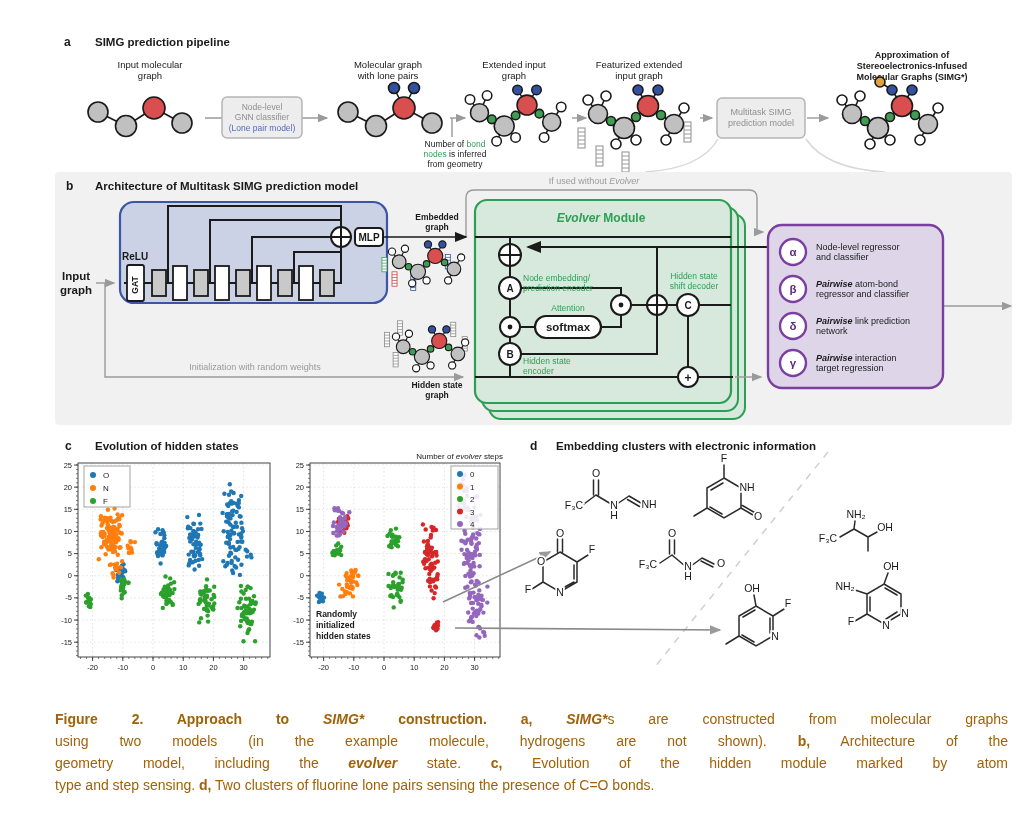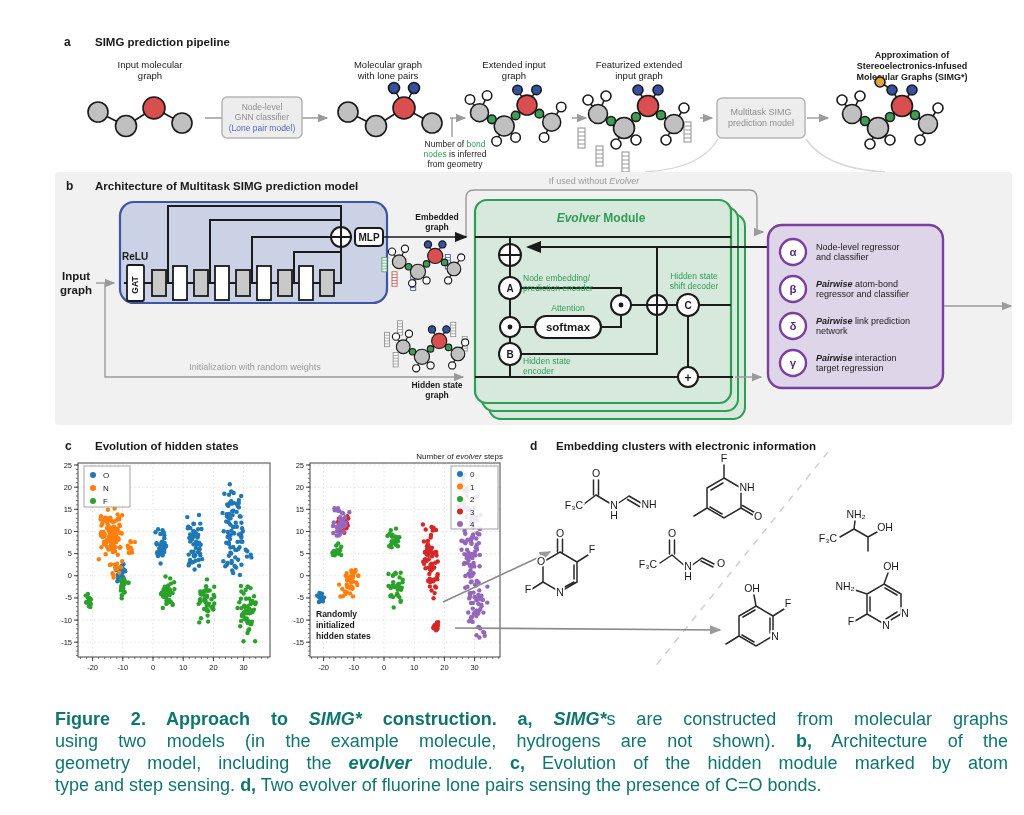--- a/index.html
+++ b/index.html
@@ -20,21 +20,21 @@
   .gray{fill:#8f8f8f;}
   .lgray{fill:#9a9a9a;}
   .green{fill:#2f9e55;}
   .blue{fill:#5568bb;}
   .purple{fill:#5b2d82;}
   .wire{stroke:#1a1a1a;stroke-width:2;fill:none;}
   .wire15{stroke:#1a1a1a;stroke-width:1.7;fill:none;}
   .gwire{stroke:#9a9a9a;stroke-width:1.4;fill:none;}
   .molb{stroke:#2b2b2b;stroke-width:1.5;fill:none;stroke-linecap:round;}
   .mtxt{font-size:10.5px;text-anchor:middle;paint-order:stroke;stroke:#fff;stroke-width:3.5px;}
-  #caption{position:absolute;left:55px;top:708px;width:953px;font-size:18px;line-height:22px;color:#0f766e;}
+  #caption{position:absolute;left:55px;top:708px;width:953px;font-size:14px;line-height:22px;color:#a16207;}
   #caption .cl{text-align:justify;text-align-last:justify;}
   #caption .cl.last{text-align-last:left;}
 </style>
 </head>
 <body>
 
 
 
 <svg id="fig" width="1024" height="815" viewBox="0 0 1024 815">
   <defs>
@@ -1712,18 +1712,18 @@
       <text class="mtxt" x="65" y="51">N</text>
       <text class="mtxt" x="46" y="63">N</text>
     </g>
   </g>
 </svg>
 
 
 <div id="caption">
   <div class="cl"><span class="b">Figure 2. Approach to </span><span class="bi">SIMG*</span><span class="b"> construction. </span><span class="b">a, </span><span class="bi">SIMG*</span><span>s are constructed from molecular graphs</span></div>
   <div class="cl"><span>using two models (in the example molecule, hydrogens are not shown). </span><span class="b">b,</span><span> Architecture of the</span></div>
-  <div class="cl"><span>geometry model, including the </span><span class="bi">evolver</span><span> module. </span><span class="b">c,</span><span> Evolution of the hidden module marked by atom</span></div>
-  <div class="cl last"><span>type and step sensing. </span><span class="b">d,</span><span> Two evolver of fluorine lone pairs sensing the presence of C=O bonds.</span></div>
+  <div class="cl"><span>geometry model, including the </span><span class="bi">evolver</span><span> state. </span><span class="b">c,</span><span> Evolution of the hidden module marked by atom</span></div>
+  <div class="cl last"><span>type and step sensing. </span><span class="b">d,</span><span> Two clusters of fluorine lone pairs sensing the presence of C=O bonds.</span></div>
 </div>
 
 
 
 
 </body></html>

